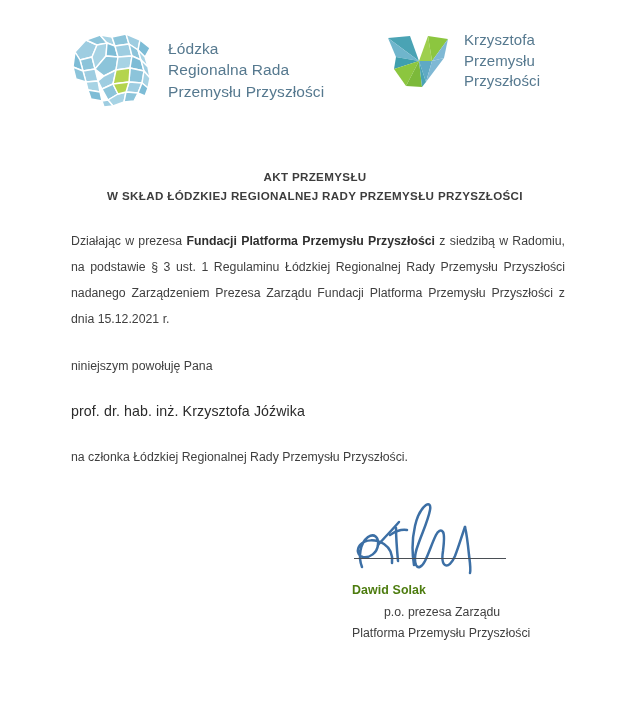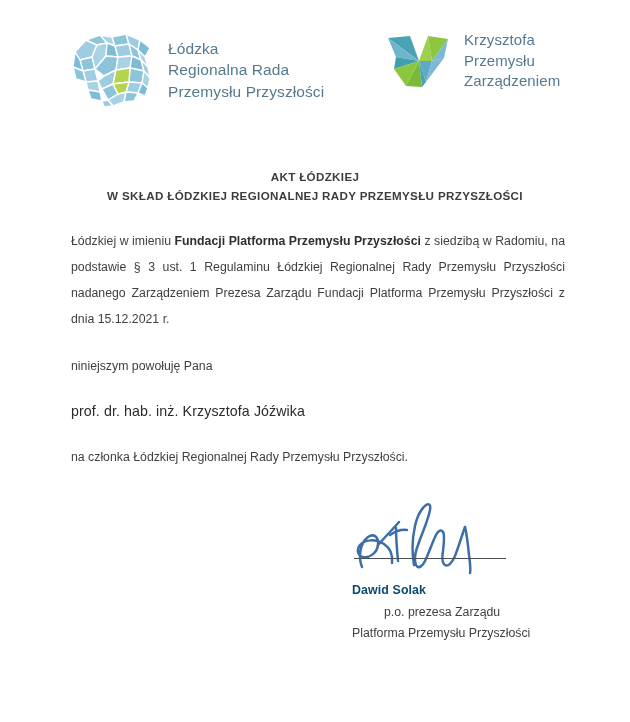--- a/index.html
+++ b/index.html
@@ -149,21 +149,21 @@
     left: 2px;
     top: 63px;
     width: 152px;
     height: 0;
     border-top: 1.4px solid #4a4f55;
   }
   .sig-name {
     margin-top: 8px;
     font-size: 12.4px;
     font-weight: bold;
-    color: #0c4a6e;
+    color: #4d7c0f;
     letter-spacing: .1px;
     line-height: 19px;
   }
   .sig-role,
   .sig-org {
     font-size: 12.3px;
     color: #3f3f3f;
     line-height: 21px;
   }
   .sig-role { margin-top: 2px; padding-left: 32px; }
@@ -229,33 +229,33 @@
         <polygon points="33,31 42,6 46,31" fill="#9ecf4d"></polygon>
         <polygon points="42,6 62,9 46,31" fill="#8cc63f"></polygon>
         <polygon points="46,31 62,9 58,28" fill="#7fb8d4"></polygon>
         <polygon points="33,31 46,31 40,52" fill="#5fa9c4"></polygon>
         <polygon points="46,31 58,28 40,52" fill="#7fb8d4"></polygon>
         <polygon points="36,57 33,31 40,52" fill="#4aa3b4"></polygon>
       </svg>
       <div class="logo-text right">
         <span>Krzysztofa</span>
         <span>Przemysłu</span>
-        <span>Zarządzeniem</span>
+        <span>Przyszłości</span>
       </div>
     </div>
   </div>
 
   <div class="doc-title">
-    <span class="line1">AKT ŁÓDZKIEJ</span>
+    <span class="line1">AKT PRZEMYSŁU</span>
     <span class="line2">W SKŁAD ŁÓDZKIEJ REGIONALNEJ RADY PRZEMYSŁU PRZYSZŁOŚCI</span>
   </div>
 
   <div class="body-area">
 
-    <p class="para para-intro"><span>Łódzkiej w imieniu </span><b>Fundacji Platforma Przemysłu Przyszłości</b><span> z siedzibą w Radomiu, na podstawie § 3 ust. 1 Regulaminu Łódzkiej Regionalnej Rady Przemysłu Przyszłości nadanego Zarządzeniem Prezesa Zarządu Fundacji Platforma Przemysłu Przyszłości z dnia 15.12.2021 r.</span></p>
+    <p class="para para-intro"><span>Działając w prezesa </span><b>Fundacji Platforma Przemysłu Przyszłości</b><span> z siedzibą w Radomiu, na podstawie § 3 ust. 1 Regulaminu Łódzkiej Regionalnej Rady Przemysłu Przyszłości nadanego Zarządzeniem Prezesa Zarządu Fundacji Platforma Przemysłu Przyszłości z dnia 15.12.2021 r.</span></p>
 
     <div class="sp-1"></div>
 
     <p class="line-plain">niniejszym powołuję Pana</p>
 
     <div class="sp-2"></div>
 
     <p class="appointee">prof. dr. hab. inż. Krzysztofa Jóźwika</p>
 
     <div class="sp-3"></div>

